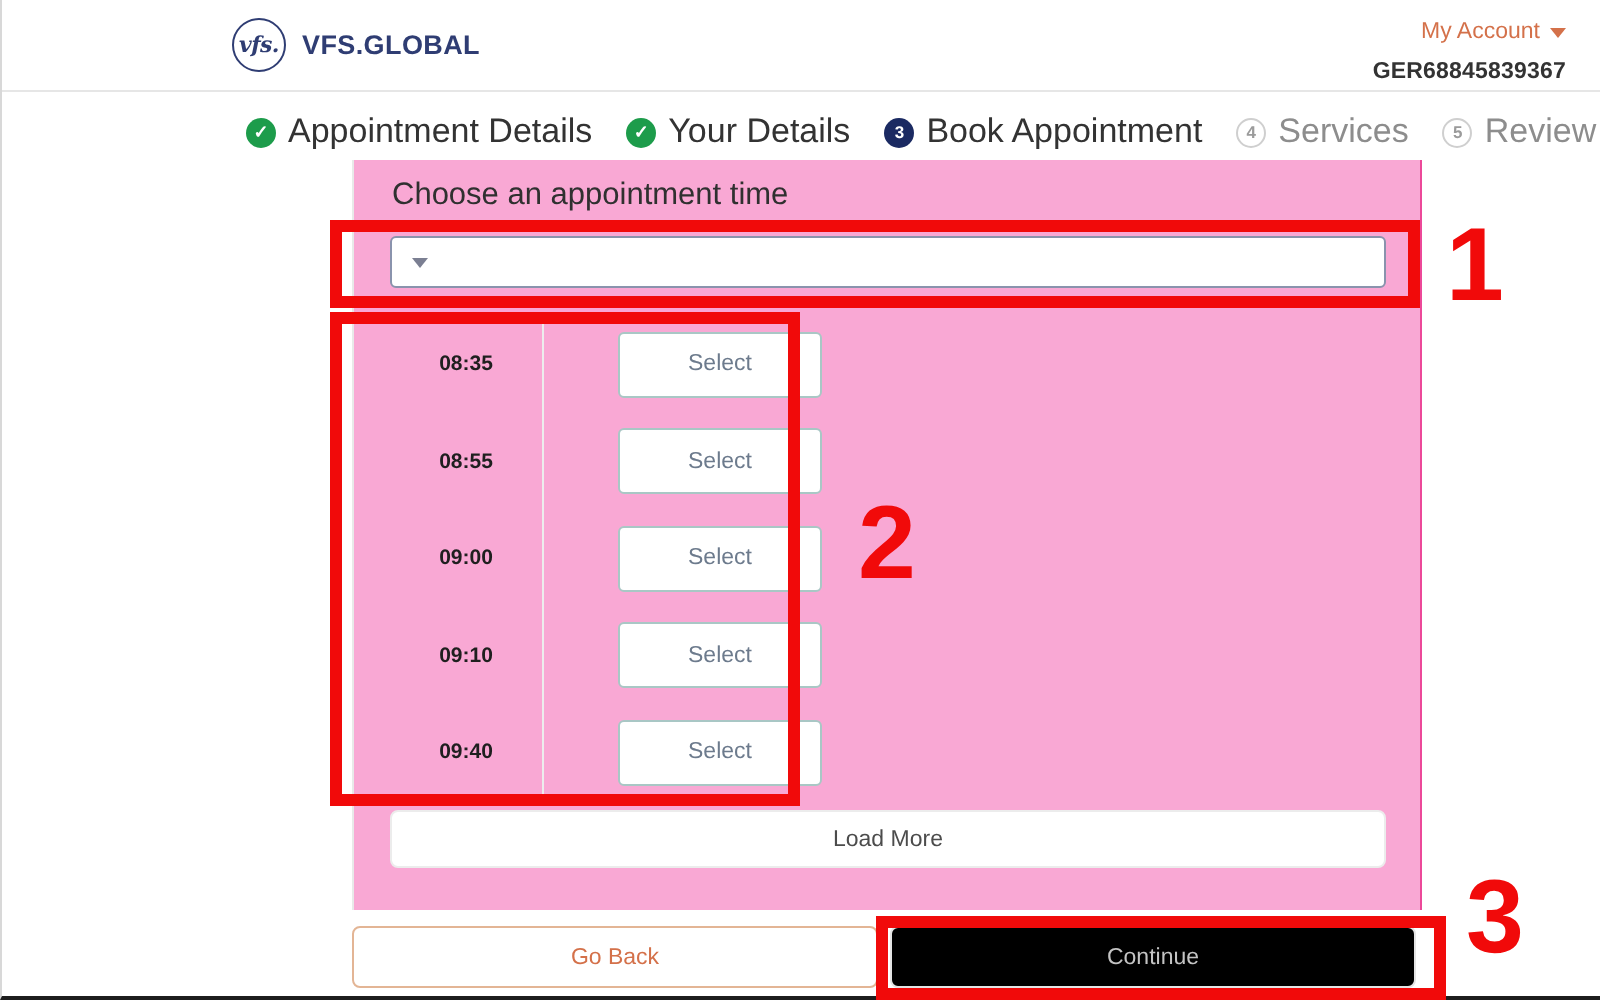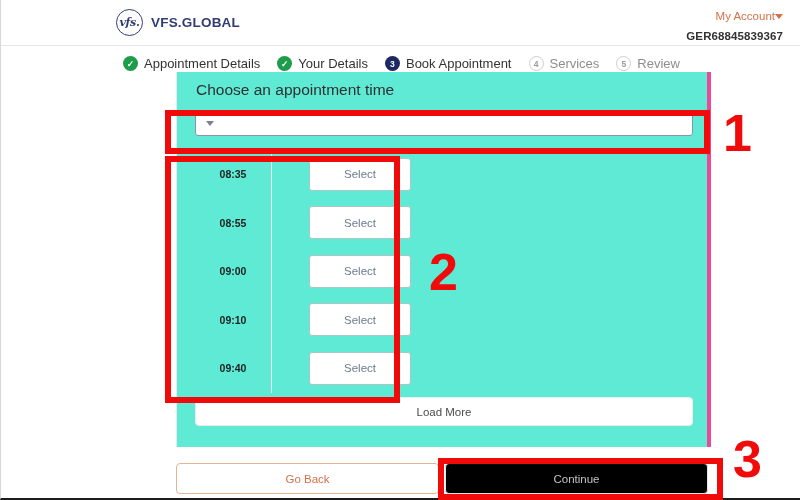--- a/index.html
+++ b/index.html
@@ -39,21 +39,21 @@
   .brand-name {
     font-size: 13.5px; font-weight: 700; color: #2f3d73;
     letter-spacing: 0.2px;
   }
   .account-area {
     position: absolute; right: 18px; top: 6px;
     text-align: right;
   }
   .my-account {
     font-size: 11.5px; color: #d4714a;
-    display: inline-flex; align-items: center; 
+    display: inline-flex; align-items: center; gap: 5px;
     cursor: pointer;
   }
   .caret-down {
     width: 0; height: 0;
     border-left: 4px solid transparent;
     border-right: 4px solid transparent;
     border-top: 5px solid #d4714a;
     display: inline-block;
   }
   .ref-number {
@@ -73,37 +73,37 @@
     width: 15px; height: 15px; border-radius: 50%;
     display: flex; align-items: center; justify-content: center;
     font-size: 8.5px; font-weight: 700; flex: 0 0 auto;
   }
   .step-badge.done { background: #1d9c4b; color: #ffffff; font-size: 9px; }
   .step-badge.current { background: #1b2a62; color: #ffffff; }
   .step-badge.todo {
     background: #ffffff; color: #9b9b9b;
     border: 1px solid #cfcfcf;
   }
-  .step-label { font-size: 13px; color: #333333; }
+  .step-label { font-size: 17px; color: #333333; }
   .step.todo-step .step-label { color: #8d8d8d; }
 
   .total-box {
     position: absolute; right: 14px; top: 53px;
     text-align: left; line-height: 1.35;
   }
   .total-label { font-size: 10.5px; color: #9a9a9a; }
   .total-value { font-size: 11px; color: #3aa35f; }
 
   
   .card {
-    position: absolute; left: 175px; top: 72px;
+    position: absolute; left: 175px; top: 80px;
     width: 535px; height: 375px;
-    background: #5eead4;
+    background: #f9a8d4;
     border-left: 1px solid #e9e9e9;
-    border-right: 4px solid #ec4899;
+    border-right: 1px solid #ec4899;
   }
   .card-title {
     position: absolute; left: 19px; top: 9px;
     font-size: 15.5px; color: #303030; font-weight: 400;
   }
 
   
   .time-select {
     position: absolute; left: 18px; top: 38px;
     width: 498px; height: 26px;

